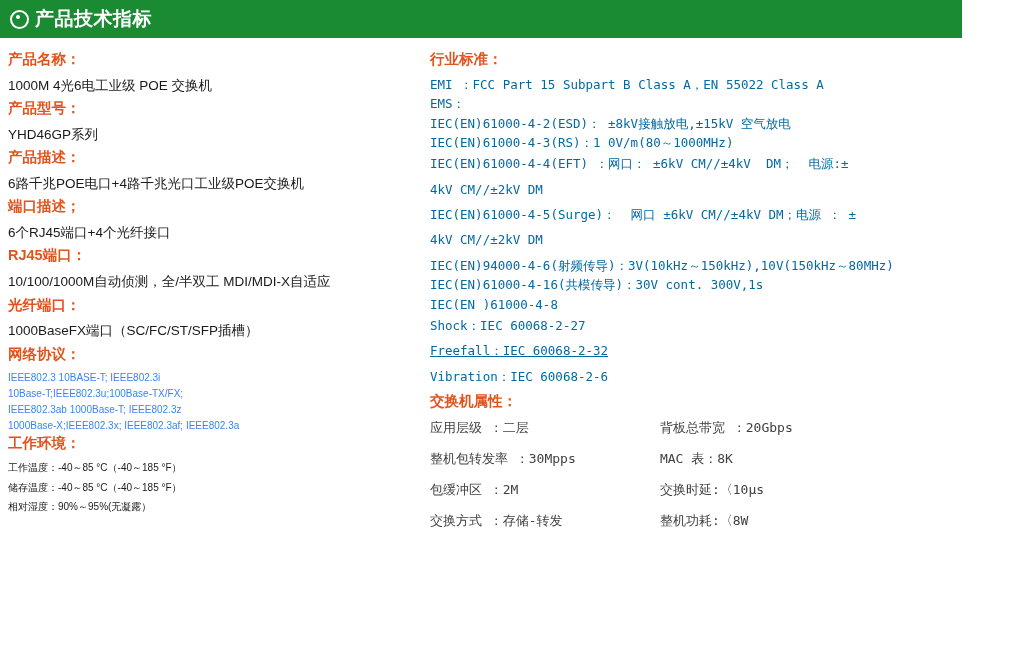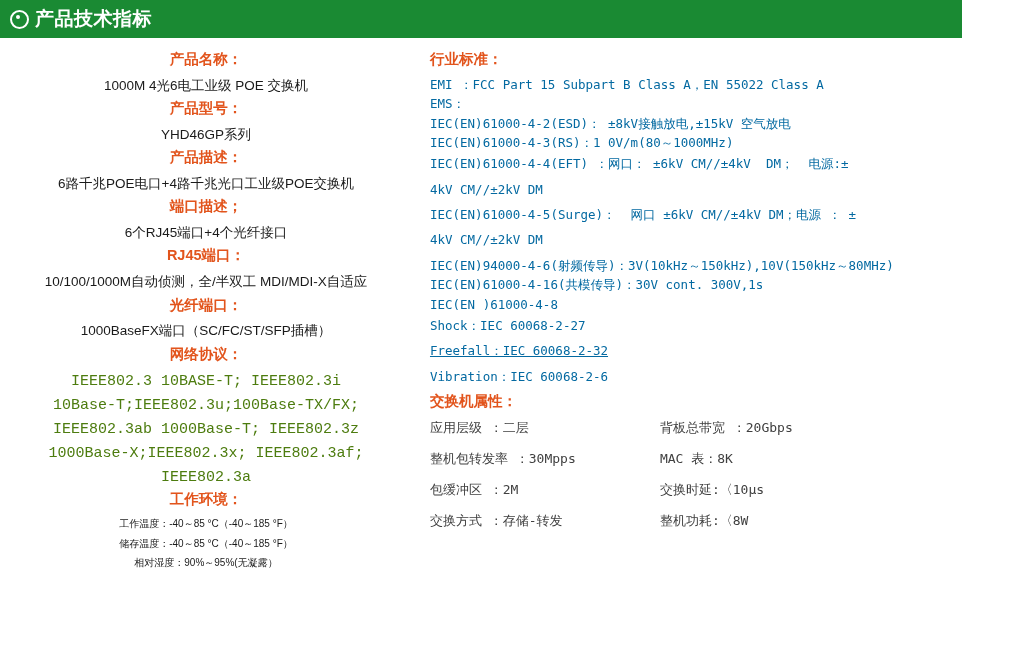--- a/index.html
+++ b/index.html
@@ -58,21 +58,20 @@
 
   
   .body-cols {
     display: flex;
     padding-top: 12px;
   }
   .col-left {
     width: 430px;
     padding-left: 8px;
     box-sizing: border-box;
-    text-align: center;
   }
   .col-right {
     width: 593px;
     padding-left: 26px;
     box-sizing: border-box;
   }
 
   .sec-head {
     color: #e2541c;
     font-size: 14.5px;
@@ -107,24 +106,24 @@
     grid-template-columns: 230px auto;
     row-gap: 13px;
     font-family: "DejaVu Sans Mono", "Liberation Mono", monospace;
     font-size: 13px;
     color: #404040;
     margin-top: 8px;
   }
   .attr-cell { white-space: pre; }
 
   .net-lines div {
-    font-family: Liberation Mono, monospace;
-    font-size: 15px;
+    font-family: Liberation Sans, sans-serif;
+    font-size: 10px;
     line-height: 1.6;
-    color: #4d7c0f;
+    color: #3b82f6;
   }
   .env-lines div {
     font-size: 10px;
     line-height: 1.95;
     color: #1a1a1a;
   }
 </style>
 </head>
 <body>
 

